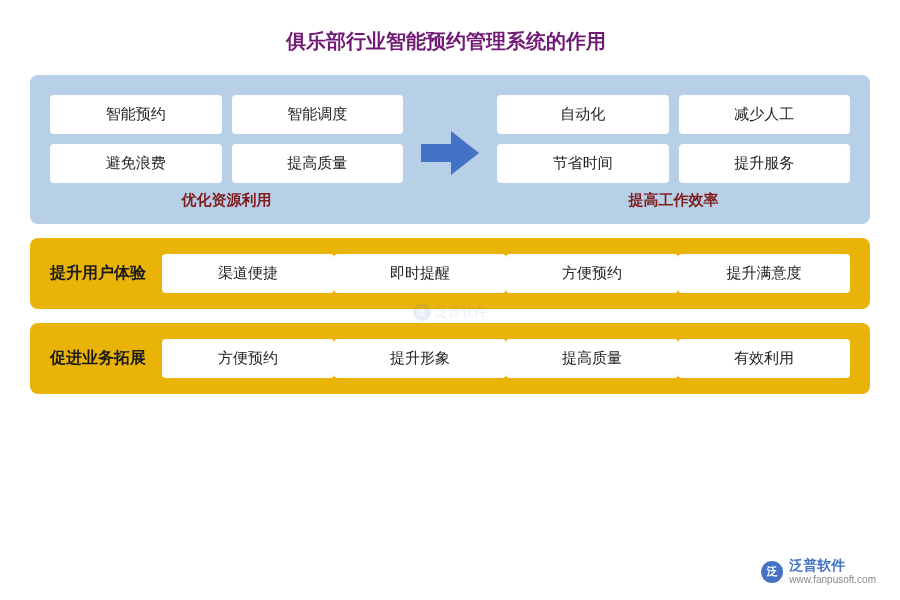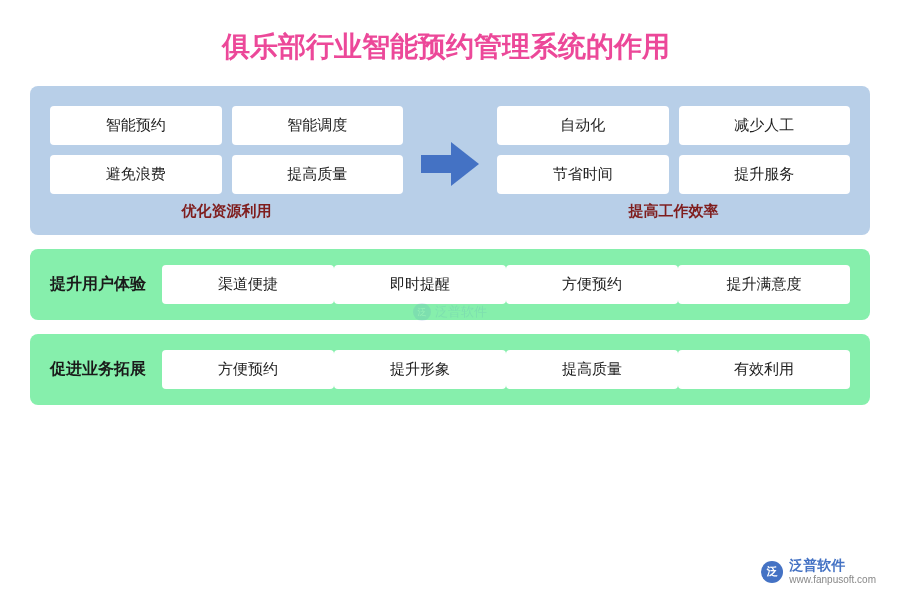--- a/index.html
+++ b/index.html
@@ -7,23 +7,23 @@
       width: 900px;
       height: 600px;
       background: #fff;
       font-family: "Microsoft YaHei", "PingFang SC", "SimHei", sans-serif;
       overflow: hidden;
       position: relative;
     }
 
     .page-title {
       text-align: center;
-      font-size: 28px;
-      font-weight: bold;
-      color: #ec4899;
+      font-size: 20px;
+      font-weight: bold;
+      color: #701a75;
       padding: 28px 8px 20px 0;
     }
 
     .main-content {
       padding: 0 30px;
     }
 
     
     .top-section {
       background: #b8cfe8;
@@ -90,21 +90,21 @@
     .arrow-head {
       width: 0;
       height: 0;
       border-top: 22px solid transparent;
       border-bottom: 22px solid transparent;
       border-left: 28px solid #4472c4;
     }
 
     
     .bottom-section {
-      background: #86efac;
+      background: #eab308;
       border-radius: 8px;
       padding: 16px 20px;
       display: flex;
       align-items: center;
       gap: 16px;
       margin-bottom: 14px;
     }
 
     .section-title {
       font-size: 16px;

